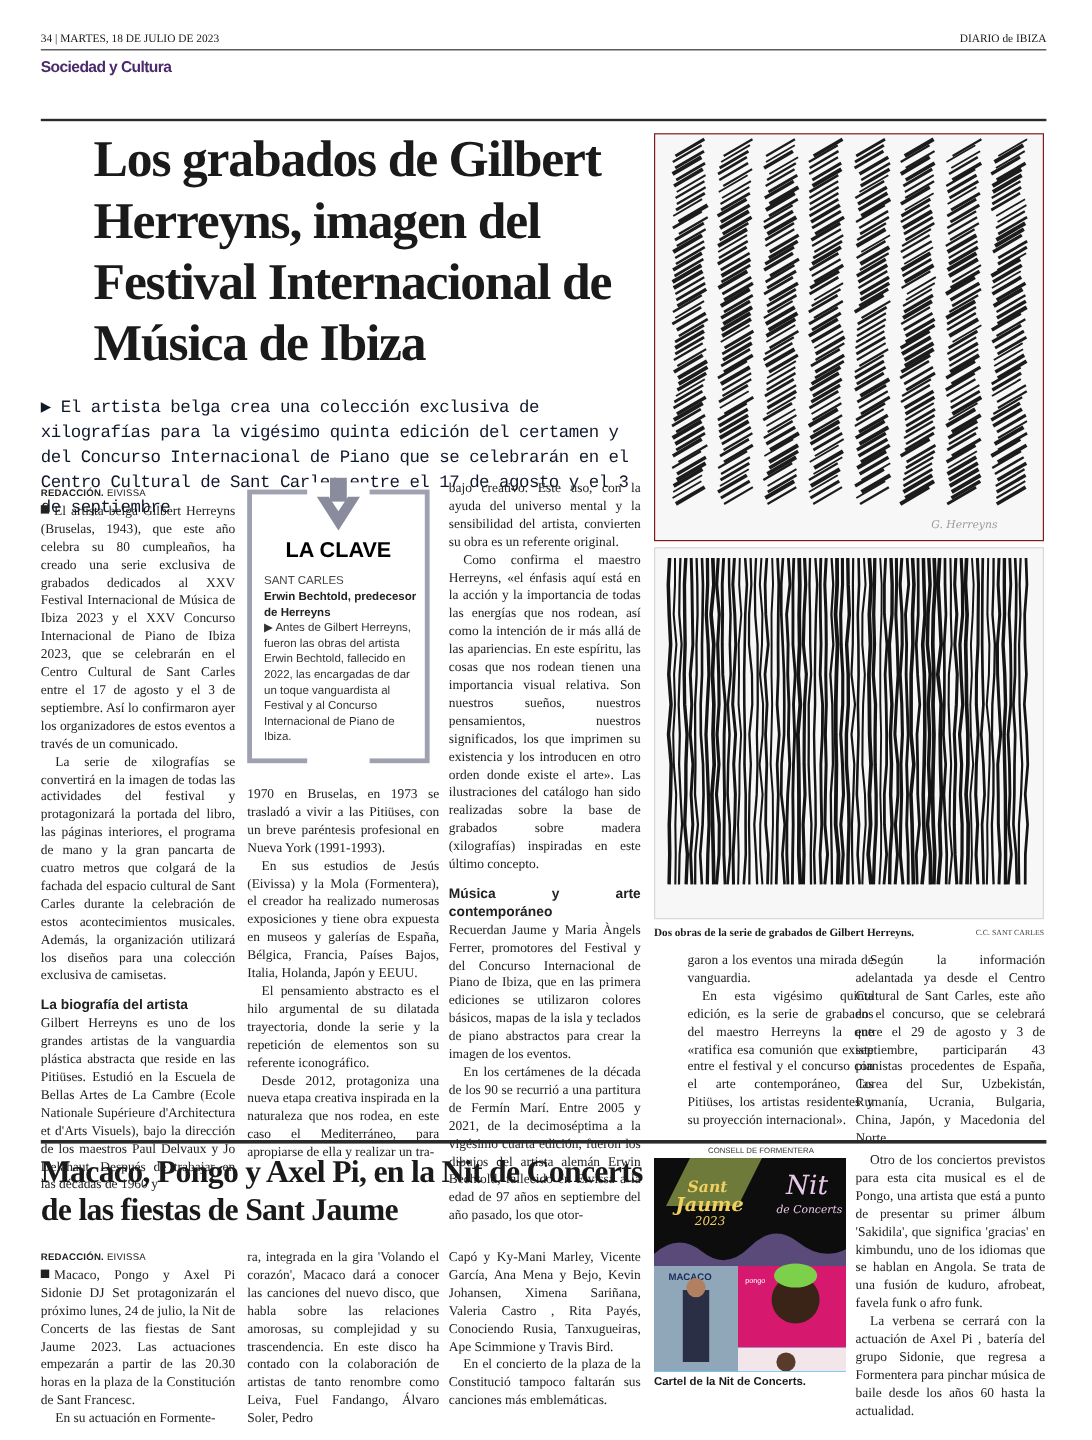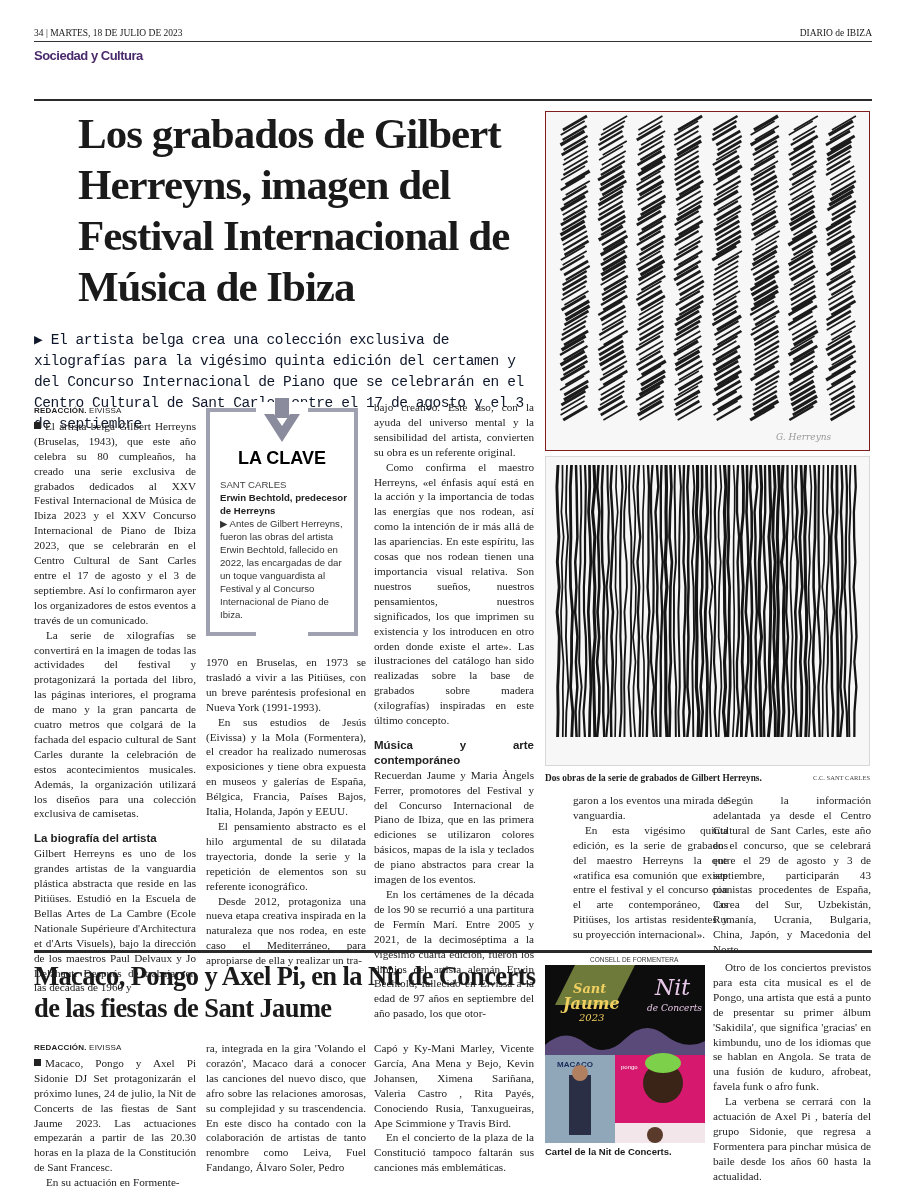--- a/index.html
+++ b/index.html
@@ -657,21 +657,21 @@
 <div class="abs rule-mid"></div>
 
 <h2 class="abs headline2">Macaco, Pongo y Axel Pi, en la Nit de Concerts de las fiestas de Sant Jaume</h2>
 
 <div class="abs col" style="left:34px; top:1041px; width:162px;">
   <div class="byline"><span style="font-weight:bold">REDACCIÓN.</span> <span>EIVISSA</span></div>
   <p class="noindent"><span class="sq"></span><span>Macaco, Pongo y Axel Pi Sidonie DJ Set protagonizarán el próximo lunes, 24 de julio, la Nit de Concerts de las fiestas de Sant Jaume 2023. Las actuaciones empezarán a partir de las 20.30 horas en la plaza de la Constitución de Sant Francesc.</span></p>
   <p>En su actuación en Formente-</p>
 </div>
 <div class="abs col" style="left:206px; top:1041px; width:160px;">
-  <p class="noindent">ra, integrada en la gira 'Volando el corazón', Macaco dará a conocer las canciones del nuevo disco, que afro sobre las relaciones amorosas, su complejidad y su trascendencia. En este disco ha contado con la colaboración de artistas de tanto renombre como Leiva, Fuel Fandango, Álvaro Soler, Pedro</p>
+  <p class="noindent">ra, integrada en la gira 'Volando el corazón', Macaco dará a conocer las canciones del nuevo disco, que habla sobre las relaciones amorosas, su complejidad y su trascendencia. En este disco ha contado con la colaboración de artistas de tanto renombre como Leiva, Fuel Fandango, Álvaro Soler, Pedro</p>
 </div>
 <div class="abs col" style="left:374px; top:1041px; width:160px;">
   <p class="noindent">Capó y Ky-Mani Marley, Vicente García, Ana Mena y Bejo, Kevin Johansen, Ximena Sariñana, Valeria Castro , Rita Payés, Conociendo Rusia, Tanxugueiras, Ape Scimmione y Travis Bird.</p>
   <p>En el concierto de la plaza de la Constitució tampoco faltarán sus canciones más emblemáticas.</p>
 </div>
 
 <div class="abs poster-credit">CONSELL DE FORMENTERA</div>
 <div class="abs poster">
   <svg width="160" height="178" viewBox="0 0 160 178">
     <rect x="0" y="0" width="160" height="90" fill="#0d0d0d"></rect>

